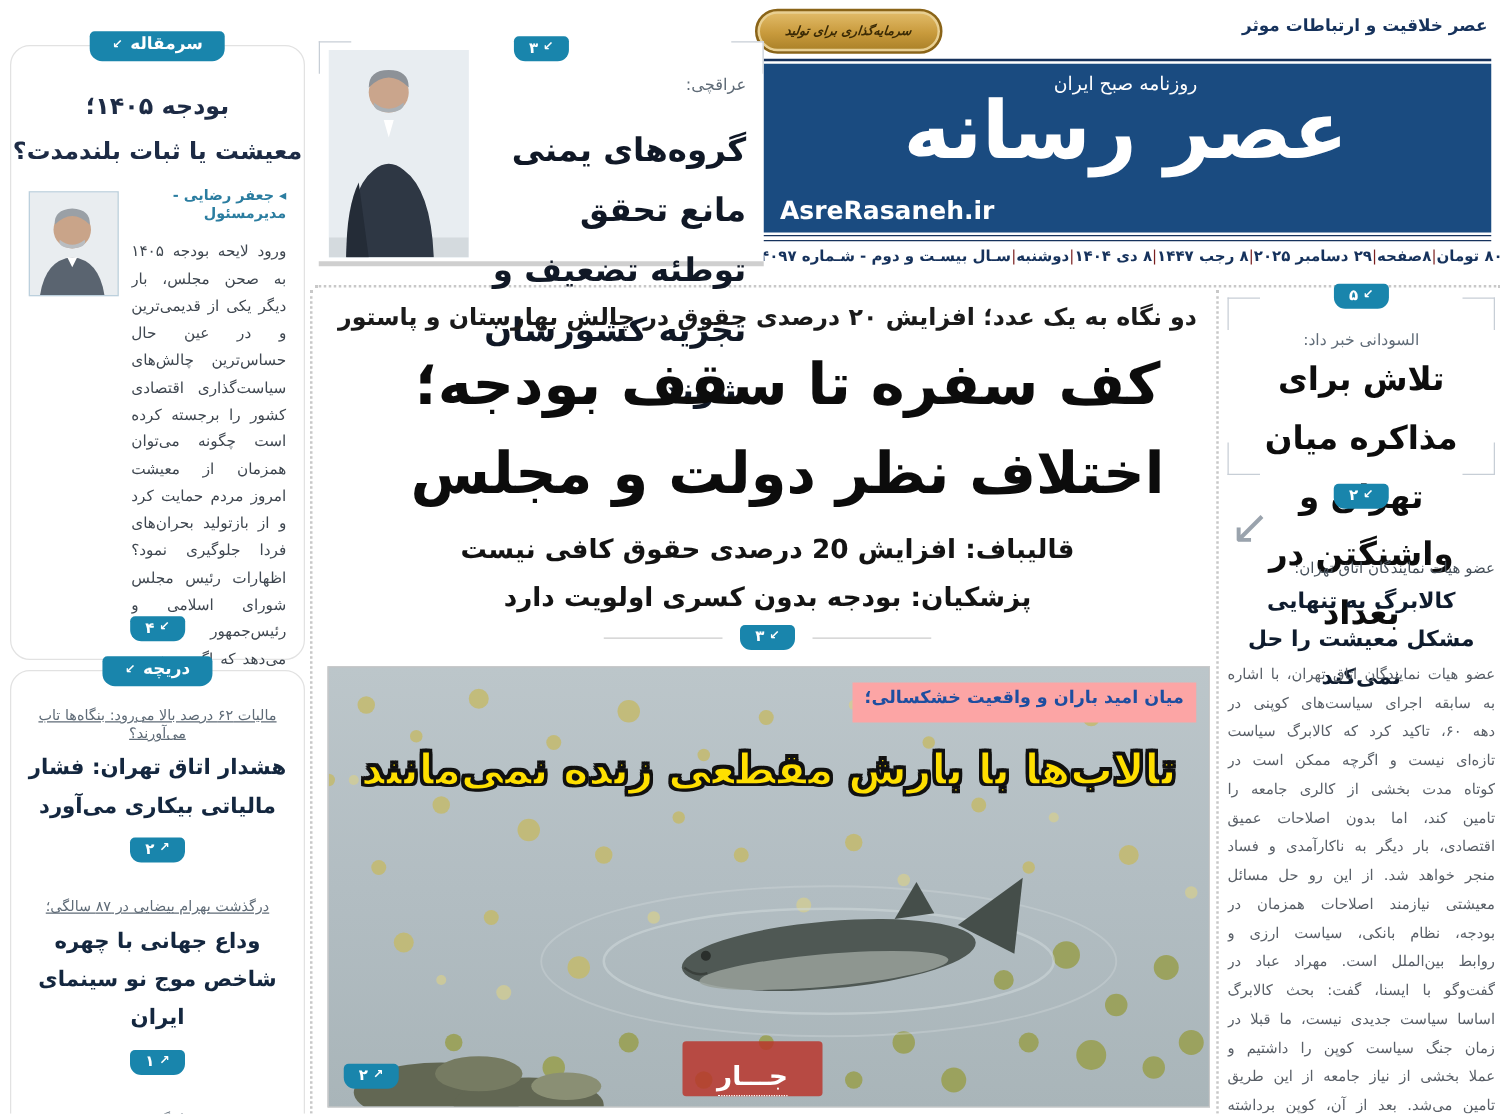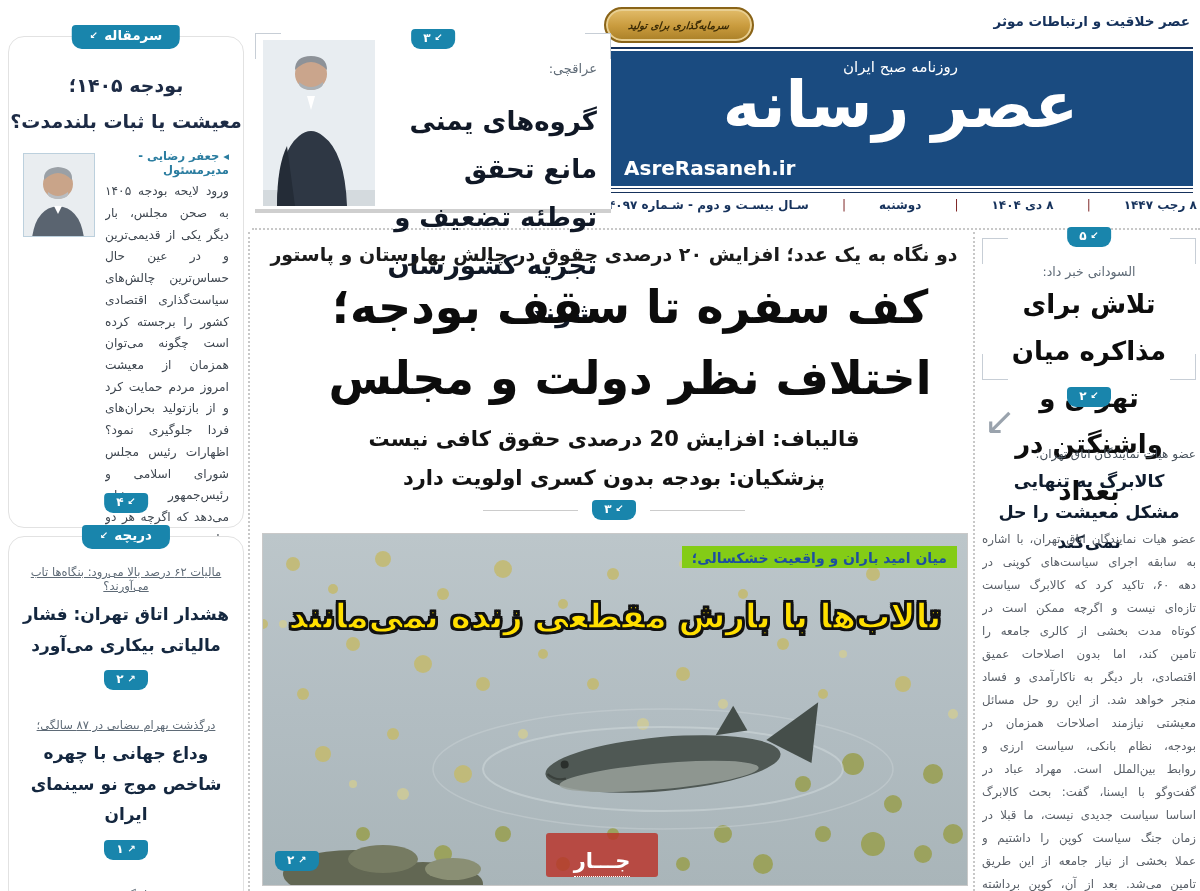--- a/index.html
+++ b/index.html
@@ -23,21 +23,21 @@
   .masthead{
     top:51px;left:608px;width:585px;height:135px;background:#1a4b80;color:#fff;
     display:flex;flex-direction:column;align-items:center;
   }
   .mast-kicker{margin-top:7px;font-size:15px;font-weight:normal;direction:rtl;letter-spacing:.5px;}
   .mast-title{font-size:64px;font-weight:900;line-height:1.05;direction:rtl;margin-top:-4px;}
   .mast-site{position:absolute;left:16px;bottom:6px;font-size:20px;font-weight:bold;direction:ltr;}
   .mast-rule{top:188px;left:608px;width:585px;height:5px;border-top:1.5px solid #16325c;border-bottom:1.5px solid #16325c;}
   .dateline{
     top:195px;left:608px;width:585px;height:20px;display:flex;align-items:center;
-    justify-content:space-between;font-size:12px;font-weight:bold;color:#16325c;direction:ltr;gap:33px;
+    justify-content:space-between;font-size:12px;font-weight:bold;color:#16325c;direction:ltr;
   }
   .dateline .seg{direction:rtl;white-space:nowrap;}
   .dateline .pipe{color:#7a1f1f;font-weight:normal;}
 
   
   .badge{
     display:inline-flex;align-items:center;gap:4px;background:#1985ac;color:#fff;
     font-weight:bold;font-size:12px;line-height:1;padding:3px 12px 5px;
     border-radius:4px 4px 9px 9px;direction:ltr;
   }
@@ -58,21 +58,21 @@
   .c-br{right:0;bottom:0;border-right-width:1.5px;border-bottom-width:1.5px;}
   .vsep{width:0;border-left:2px dotted #c8c8c8;}
   .hsep{height:0;border-top:2px dotted #c8c8c8;}
 
   
   .editorial{top:36px;left:8px;width:236px;height:492px;}
   .editorial .tab{position:absolute;top:-12px;left:50%;transform:translateX(-50%);}
   .ed-title{margin-top:30px;text-align:center;font-size:19px;font-weight:bold;color:#1d2b45;direction:rtl;line-height:1.9;}
   .ed-bodywrap{padding:10px 14px 0;direction:rtl;}
   .ed-photo{float:left;width:72px;height:84px;margin:4px 10px 4px 0;border:1px solid #bcd0dd;background:#e9edf0;position:relative;overflow:hidden;}
-  .ed-byline{font-size:11.5px;font-weight:bold;color:#2b7da0;direction:rtl;margin-bottom:4px;padding-left:36px;}
+  .ed-byline{font-size:11.5px;font-weight:bold;color:#2b7da0;direction:rtl;margin-bottom:14px;padding-left:36px;}
   .ed-body{font-size:12.2px;line-height:1.78;color:#3f4750;text-align:justify;direction:rtl;height:368px;overflow:hidden;}
   .ed-badge{position:absolute;bottom:14px;left:50%;transform:translateX(-50%);}
 
   
   .daricheh{top:536px;left:8px;width:236px;height:370px;}
   .daricheh .tab{position:absolute;top:-12px;left:50%;transform:translateX(-50%);}
   .dar-item{text-align:center;padding:0 12px;}
   .dar-kicker{font-size:11.5px;margin-top:28px;text-decoration:underline;}
   .dar-headline{font-size:17px;line-height:1.8;margin-top:6px;color:#14273f;}
   .dar-badge{margin-top:10px;}
@@ -87,21 +87,21 @@
   
   .lead-kicker{top:243px;left:258px;width:712px;text-align:center;font-size:19px;font-weight:bold;color:#1b1b1b;direction:rtl;}
   .lead-headline{top:272px;left:274px;width:712px;text-align:center;font-size:46px;font-weight:900;color:#0c0c0c;direction:rtl;line-height:1.55;}
   .lead-subs{top:420px;left:258px;width:712px;text-align:center;font-size:21px;font-weight:bold;color:#141414;direction:rtl;line-height:1.85;}
   .lead-divider{top:500px;left:258px;width:712px;display:flex;align-items:center;justify-content:center;gap:14px;}
   .lead-divider .line{width:95px;height:0;border-top:1px solid #cccccc;}
 
   
   .photo-box{top:533px;left:262px;width:706px;height:353px;border:1px solid #c9c9c9;overflow:hidden;background:#b5bfc4;}
   .photo-caption{
-    position:absolute;top:12px;right:10px;background:#84cc16;padding:4px 10px 2px;
+    position:absolute;top:12px;right:10px;background:#fca5a5;padding:4px 10px 12px;
     font-size:14px;font-weight:bold;color:#1d4ea0;direction:rtl;
   }
   .photo-headline{
     position:absolute;top:62px;left:0;width:100%;text-align:center;
     font-size:34px;font-weight:900;color:#ffdf00;direction:rtl;
     -webkit-text-stroke:1.4px #111;
     text-shadow:2px 2px 0 #111,-2px 2px 0 #111,2px -2px 0 #111,-2px -2px 0 #111,0 2px 0 #111,0 -2px 0 #111,2px 0 0 #111,-2px 0 0 #111;
   }
   .photo-badge{position:absolute;left:12px;bottom:14px;}
   .watermark{

